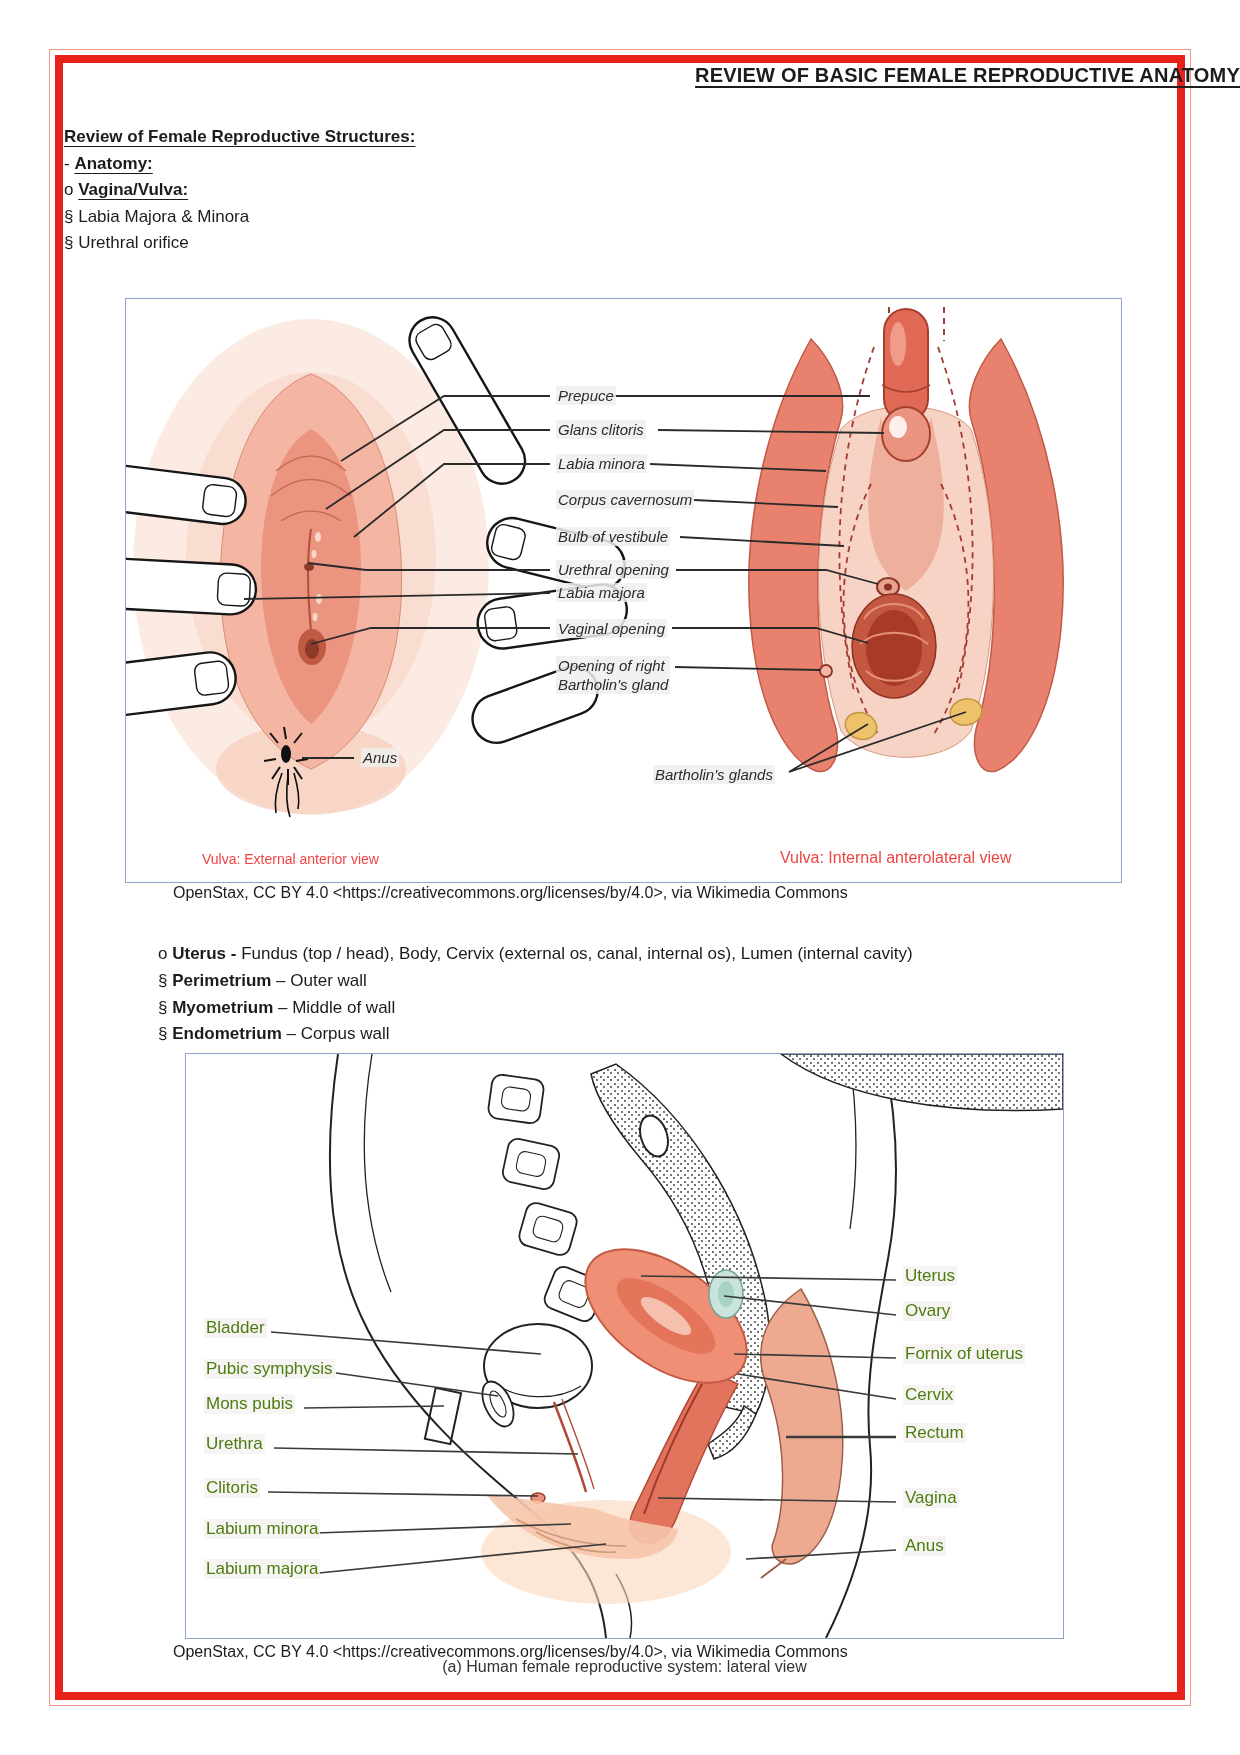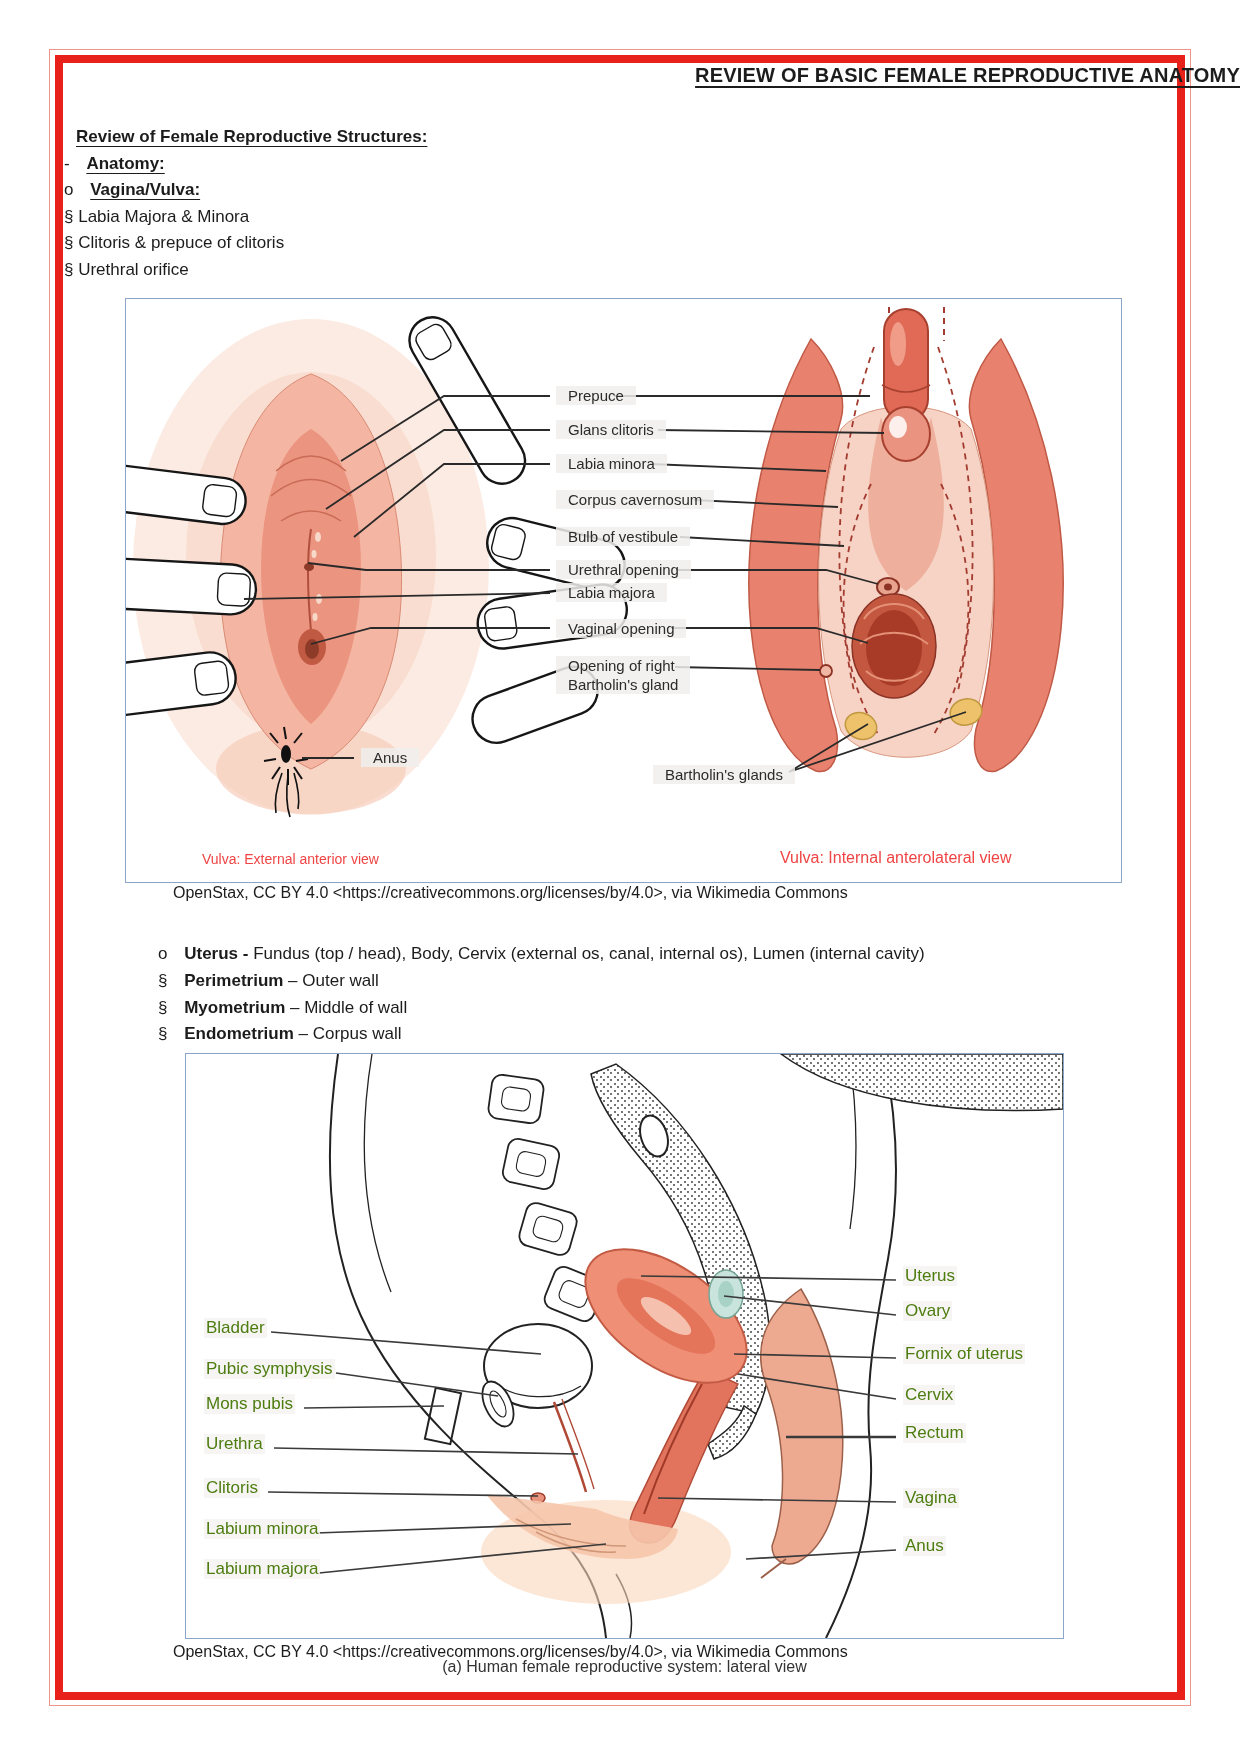--- a/index.html
+++ b/index.html
@@ -2,47 +2,46 @@
 <html><head>
 <meta charset="utf-8">
 <style>
   html,body{margin:0;padding:0;background:#ffffff;}
   body{width:1240px;height:1755px;position:relative;font-family:"Liberation Sans",sans-serif;color:#1c1c1c;}
   .frame-outer{position:absolute;left:49px;top:49px;right:49px;bottom:49px;border:1px solid #f0948a;pointer-events:none;}
   .frame-inner{position:absolute;left:55px;top:55px;right:55px;bottom:55px;border:8px solid #e8211a;pointer-events:none;}
   .title{position:absolute;left:0;right:0;top:64px;text-align:right;font-size:20px;font-weight:700;letter-spacing:.2px;}
   .title span{text-decoration:underline;text-underline-offset:4px;}
   .intro{position:absolute;left:64px;top:124px;font-size:17px;line-height:26.5px;}
-  .b{font-weight:700;margin-left:12px;}
+  .b{font-weight:700;}
   .u{text-decoration:underline;text-underline-offset:4px;}
   .figbox{position:absolute;border:1px solid #8ba6c9;background:#fff;}
   #fig1{left:125px;top:298px;width:995px;height:583px;}
   #fig2{left:185px;top:1053px;width:877px;height:584px;}
   .art{position:absolute;left:0;top:0;}
-  .flabel{position:absolute;font-size:15px;line-height:19px;color:#2b2b2b;background:rgba(240,238,236,.85);padding:0 12px;white-space:pre-line;}
+  .flabel{position:absolute;font-size:15px;line-height:19px;color:#2b2b2b;background:rgba(240,238,236,.85);padding:0 2px;white-space:pre-line;font-style:italic;}
   .flabel2{position:absolute;font-size:17px;line-height:20px;color:#4d7c0f;background:rgba(244,243,241,.8);padding:0 2px;white-space:nowrap;}
   .figcap{position:absolute;font-weight:400;color:#ef4444;white-space:nowrap;}
   .attr{position:absolute;left:173px;font-size:16px;color:#1c1c1c;white-space:nowrap;}
   .uterus-block{position:absolute;left:158px;top:941px;font-size:17px;line-height:26.8px;}
   .fig2cap{position:absolute;left:0;right:0;top:556px;text-align:center;font-size:16px;color:#333;margin-top:48px;}
 </style>
 </head>
 <body>
 
 <div class="frame-outer"></div>
 <div class="frame-inner"></div>
 
 <div class="title"><span>REVIEW OF BASIC FEMALE REPRODUCTIVE ANATOMY</span></div>
 
 <div class="intro">
   <div><span class="b u">Review of Female Reproductive Structures:</span></div>
   <div><span>- </span><span class="b u">Anatomy:</span></div>
   <div><span>o </span><span class="b u">Vagina/Vulva:</span></div>
   <div>§ Labia Majora &amp; Minora</div>
-  <div>§ Clitoris &amp; prepuce of clitoris</div>
   <div>§ Urethral orifice</div>
 </div>
 
 <div class="figbox" id="fig1">
   <svg class="art" width="995" height="583" viewBox="0 0 995 583" xmlns="http://www.w3.org/2000/svg">
 
     <g>
       <ellipse cx="185" cy="268" rx="178" ry="248" fill="#fcebe2"></ellipse>
       <ellipse cx="185" cy="258" rx="125" ry="185" fill="#f9ddd0"></ellipse>
       <ellipse cx="185" cy="470" rx="95" ry="45" fill="#f6cdbb" opacity="0.7"></ellipse>

